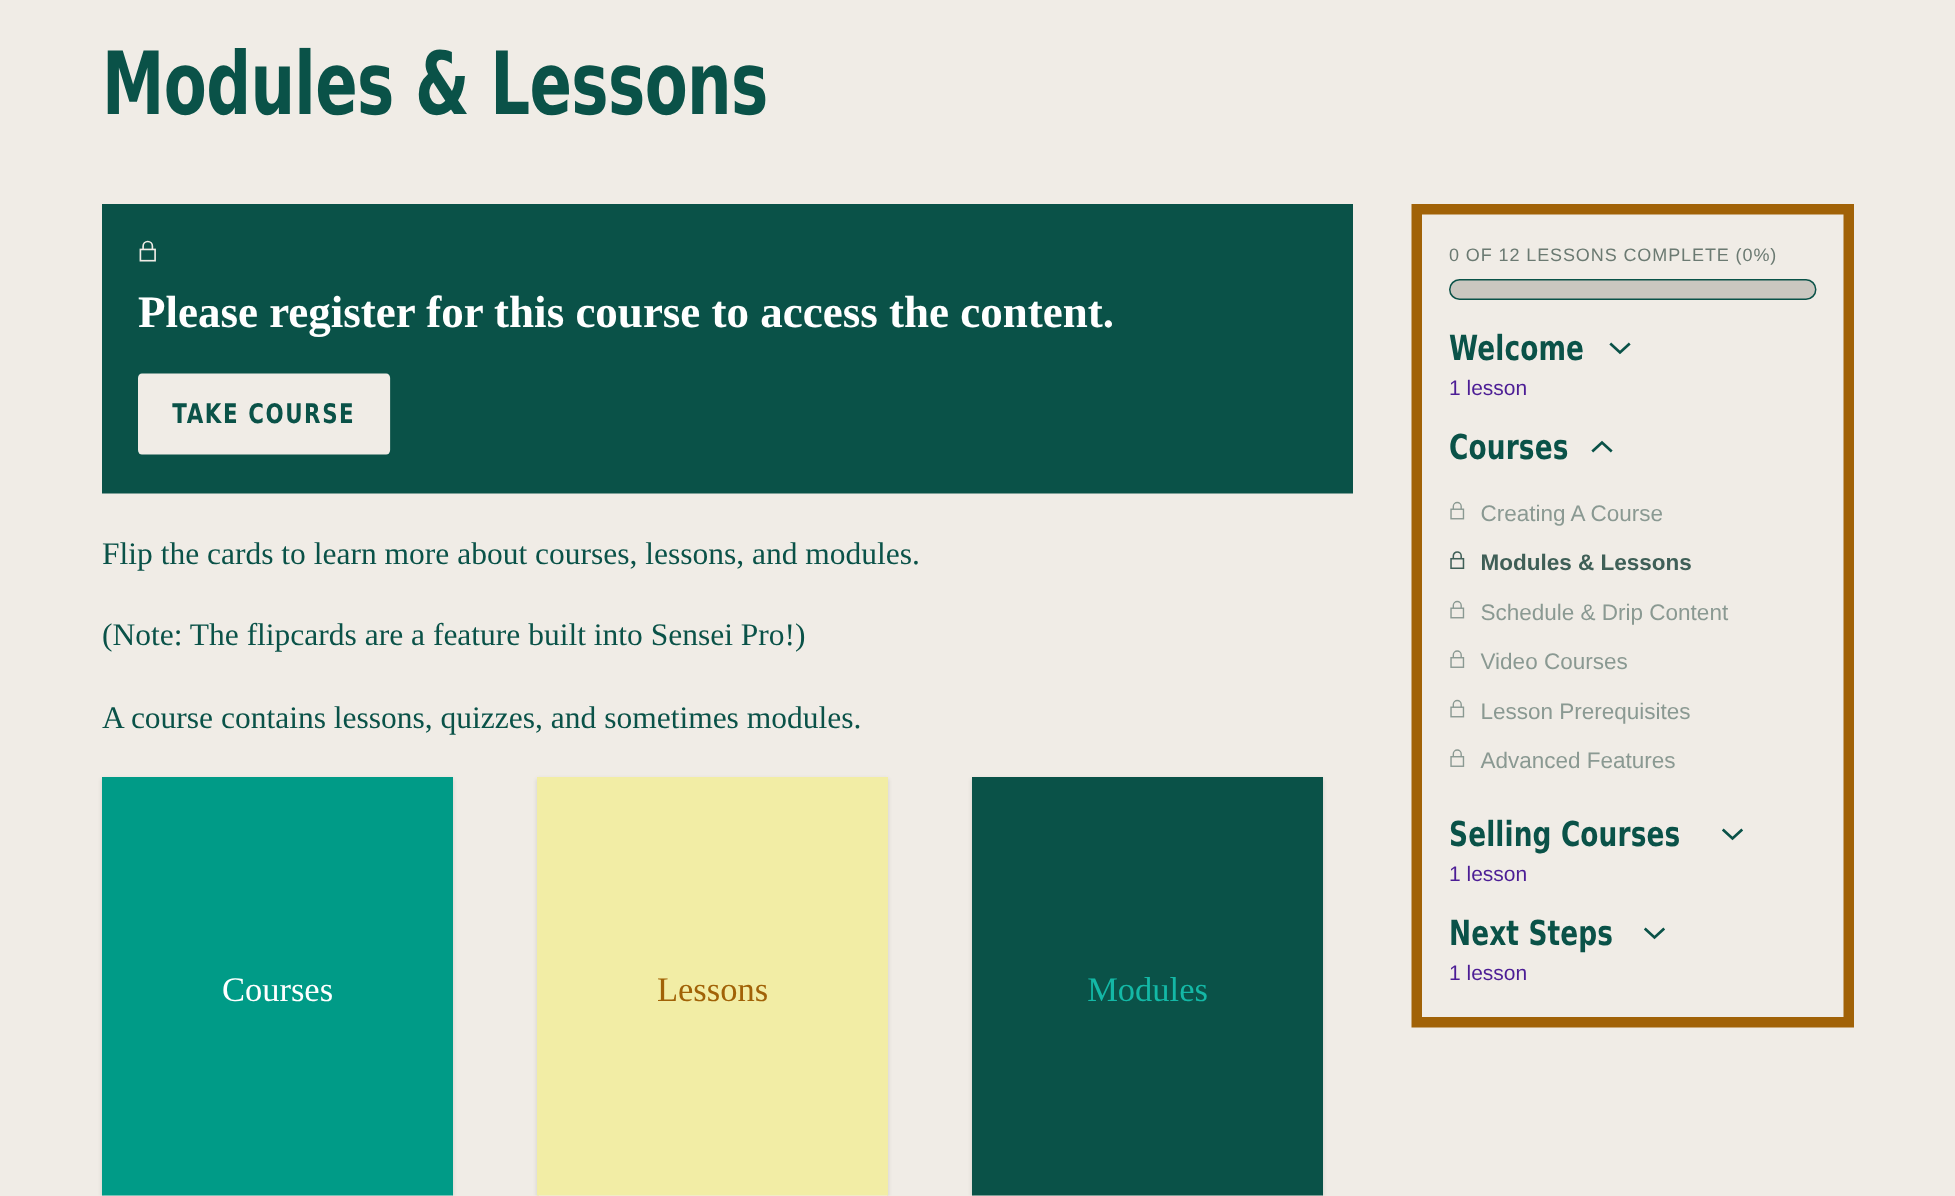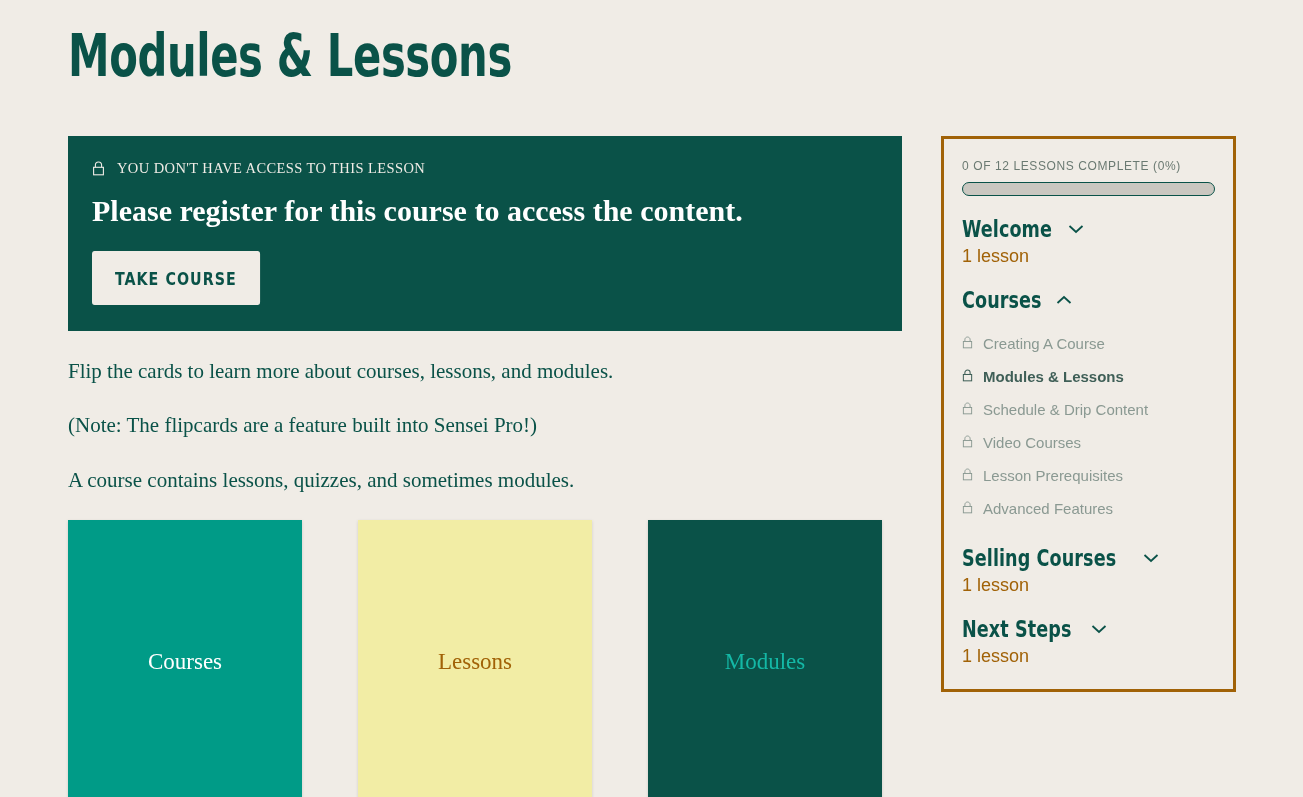--- a/index.html
+++ b/index.html
@@ -125,21 +125,21 @@
     font-size: 23px;
     line-height: 1.2;
   }
 
   
   .sidebar {
     position: absolute;
     left: 941px;
     top: 136px;
     width: 295px;
-    border: 3px solid #a16207;
+    border: 7px solid #a16207;
     background: #f0ece6;
     padding: 20px 18px 22px 18px;
   }
   .progress-label {
     font-family: "Liberation Sans", sans-serif;
     font-size: 12px;
     letter-spacing: 0.6px;
     color: #6b7a72;
     text-transform: uppercase;
     margin-bottom: 9px;
@@ -169,22 +169,22 @@
     font-size: 23px;
     font-weight: bold;
     color: #0a5248;
     letter-spacing: 0.1px;
     transform: scaleX(0.85);
     transform-origin: left center;
     white-space: nowrap;
   }
   .module-meta {
     font-family: "Liberation Sans", sans-serif;
-    font-size: 18px;
-    color: #a16207;
+    font-size: 14px;
+    color: #4c1d95;
     margin-top: 4px;
   }
   .chev { flex: 0 0 auto; display: block; }
 
   .lesson-list {
     list-style: none;
     margin: 14px 0 6px 0;
     padding: 0;
   }
   .lesson-item {
@@ -214,21 +214,20 @@
   <div class="content">
 
     <div class="notice">
       <div class="notice-top">
         <span>
           <svg class="lock-ico-white" width="13" height="15" viewBox="0 0 13 15" fill="none">
             <path d="M3.4 6.2V4.1C3.4 2.4 4.8 1 6.5 1C8.2 1 9.6 2.4 9.6 4.1V6.2" stroke="#f0ece6" stroke-width="1.1"></path>
             <rect x="1.6" y="6.3" width="9.8" height="7.5" stroke="#f0ece6" stroke-width="1.1" fill="none"></rect>
           </svg>
         </span>
-        <span class="notice-eyebrow">YOU DON'T HAVE ACCESS TO THIS LESSON</span>
       </div>
       <div class="notice-head">Please register for this course to access the content.</div>
       <button class="take-course-btn">TAKE COURSE</button>
     </div>
 
     <div class="body-copy">
       <p>Flip the cards to learn more about courses, lessons, and modules.</p>
       <p>(Note: The flipcards are a feature built into Sensei Pro!)</p>
       <p>A course contains lessons, quizzes, and sometimes modules.</p>
     </div>

